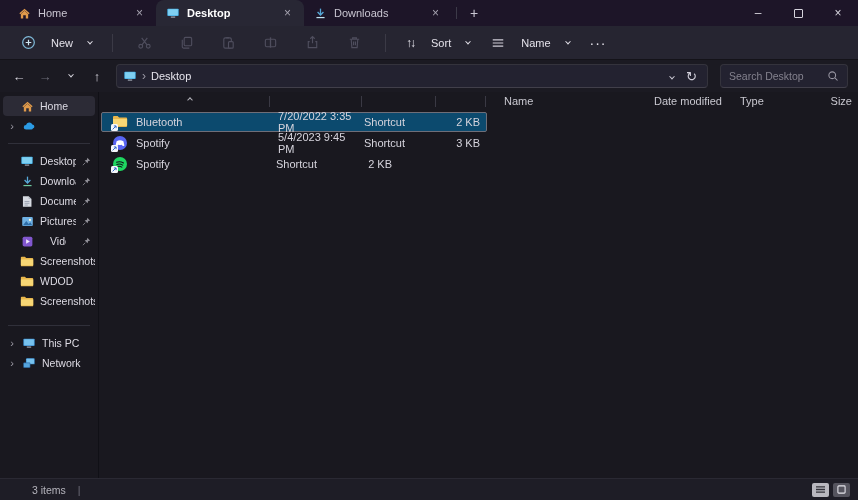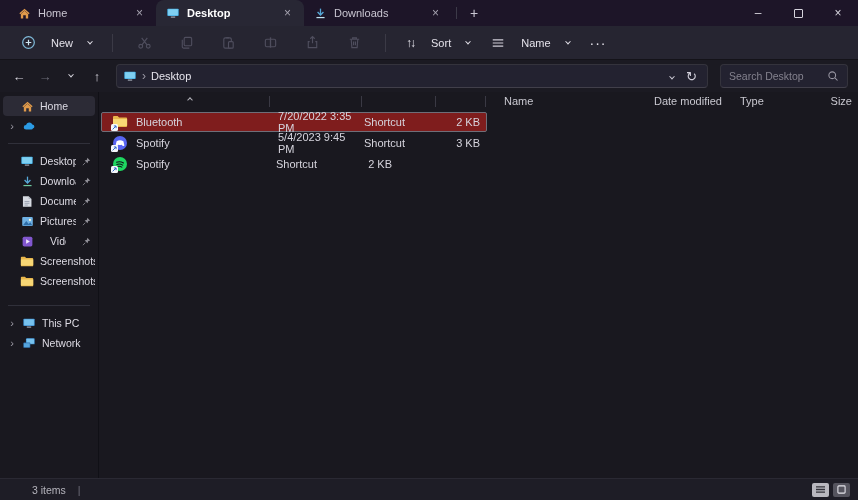--- a/index.html
+++ b/index.html
@@ -62,21 +62,21 @@
   .content { flex:1; position:relative; padding-top:0; }
   .list-header { position:relative; height:18px; display:flex; align-items:center; color:#c9c8d0;justify-content:flex-end; }
   .col-name { width:170px; padding-left:28px; }
   .col-date { width:88px; padding-left:8px; }
   .col-type { width:74px; padding-left:6px; }
   .col-size { width:50px; text-align:right; padding-right:6px; }
   .hdr-sep { position:absolute; top:4px; width:1px; height:11px; background:#3a3944; }
   .sort-caret { position:absolute; top:0px; left:89px; color:#b5b4bc; }
   .rows { margin-top:2px; }
   .file-row { display:flex; align-items:center; height:20px; margin:0 0 1px 2px; width:386px; border:1px solid transparent; border-radius:2px; color:#d6d4dd; }
-  .file-row.selected { background:#7f1d1d; border-color:#6f6e78; }
+  .file-row.selected { background:#0c4a6e; border-color:#6f6e78; }
   .row-name { width:168px; display:flex; align-items:center; gap:8px; padding-left:10px; }
   .row-name .f-icon { position:relative; width:16px; height:16px; flex-shrink:0; }
   .row-date { width:88px; padding-left:8px; }
   .row-type { width:74px; padding-left:6px; }
   .row-size { width:48px; text-align:right; }
   .shortcut-badge { position:absolute; left:-1px; bottom:-1px; width:7px; height:7px; background:#f5f7fb; border-radius:1.5px; display:flex; align-items:center; justify-content:center; }
 
   
   .statusbar { position:absolute; left:0; right:0; bottom:0; height:22px; background:#1e1d26; border-top:1px solid #2a2933; display:flex; align-items:center; padding:0 8px 0 32px; color:#b5b4bc; font-size:10.5px; }
   .status-div { margin-left:12px; color:#6f6e7a; }
@@ -364,20 +364,29 @@
       <div class="side-item" style="padding-left:17px;">
         <span class="s-icon">
           <svg width="14" height="13" viewBox="0 0 16 14">
               <path d="M1 2.5 a1 1 0 0 1 1-1 h3.6 l1.5 1.6 h7 a1 1 0 0 1 1 1 v7.4 a1 1 0 0 1 -1 1 h-12.1 a1 1 0 0 1 -1-1 z" fill="#e8b64c"></path>
               <path d="M1 4.6 h14.1 v6 a1 1 0 0 1 -1 1 h-12.1 a1 1 0 0 1 -1-1 z" fill="#f8d775"></path>
             </svg>
         </span>
         <span class="s-label">Screenshots</span>
       </div>
 
+      <div class="side-item" style="padding-left:17px;">
+        <span class="s-icon">
+          <svg width="14" height="13" viewBox="0 0 16 14">
+              <path d="M1 2.5 a1 1 0 0 1 1-1 h3.6 l1.5 1.6 h7 a1 1 0 0 1 1 1 v7.4 a1 1 0 0 1 -1 1 h-12.1 a1 1 0 0 1 -1-1 z" fill="#e8b64c"></path>
+              <path d="M1 4.6 h14.1 v6 a1 1 0 0 1 -1 1 h-12.1 a1 1 0 0 1 -1-1 z" fill="#f8d775"></path>
+            </svg>
+        </span>
+        <span class="s-label">WDOD</span>
+      </div>
 
       <div class="side-item" style="padding-left:17px;">
         <span class="s-icon">
           <svg width="14" height="13" viewBox="0 0 16 14">
               <path d="M1 2.5 a1 1 0 0 1 1-1 h3.6 l1.5 1.6 h7 a1 1 0 0 1 1 1 v7.4 a1 1 0 0 1 -1 1 h-12.1 a1 1 0 0 1 -1-1 z" fill="#e8b64c"></path>
               <path d="M1 4.6 h14.1 v6 a1 1 0 0 1 -1 1 h-12.1 a1 1 0 0 1 -1-1 z" fill="#f8d775"></path>
             </svg>
         </span>
         <span class="s-label">Screenshots</span>
       </div>

